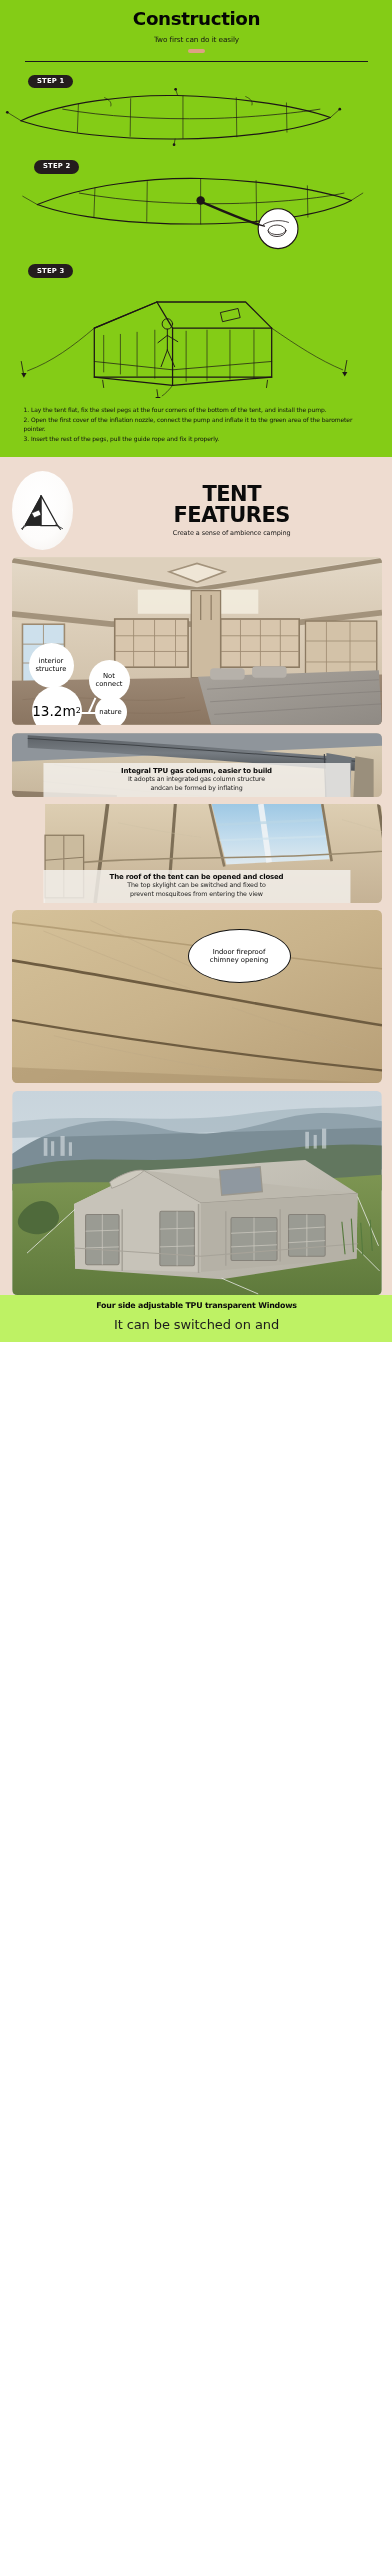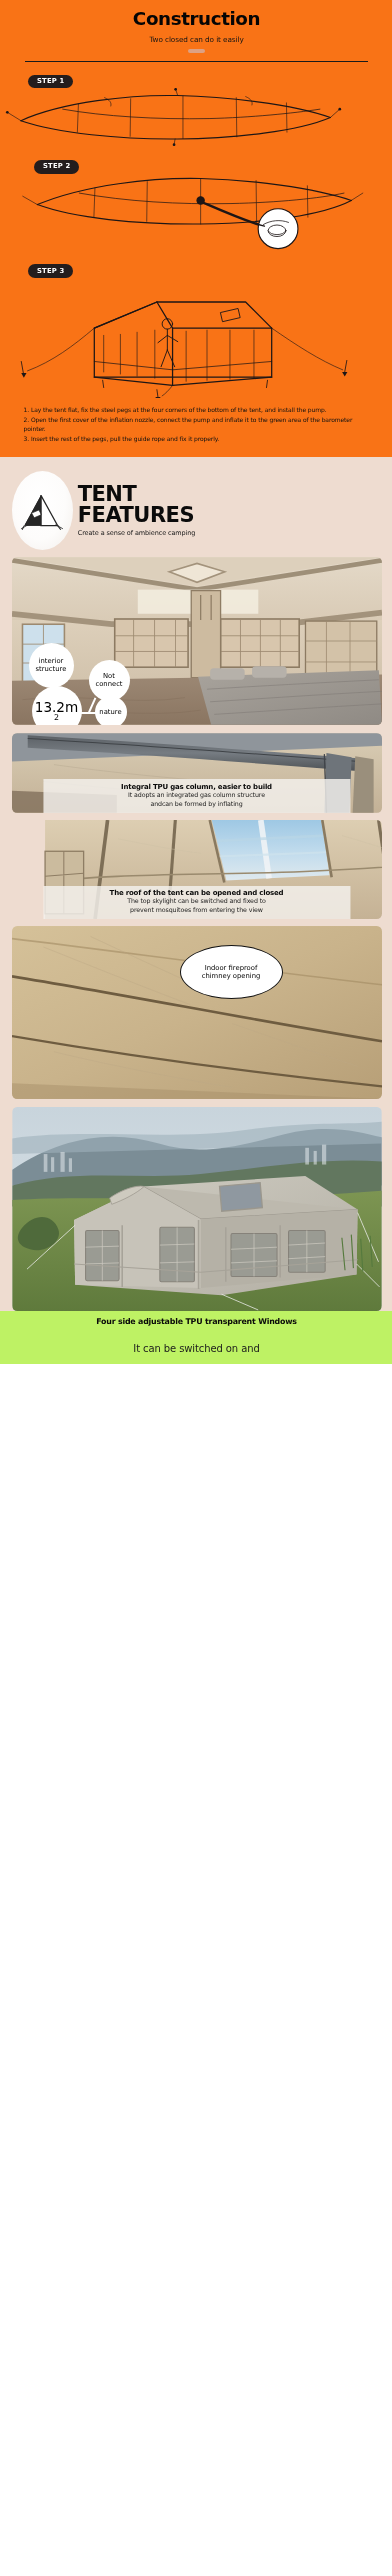--- a/index.html
+++ b/index.html
@@ -4,21 +4,21 @@
 <style>
   * { box-sizing: border-box; margin: 0; padding: 0; }
   html, body {
     width: 393px;
     background: #ffffff;
     font-family: "Liberation Sans", sans-serif;
   }
   .page { width: 393px; position: relative; overflow: hidden; }
 
   
-  .construction { background: #f97316; padding: 9.4px 0 0 0; }
+  .construction { background: #84cc16; padding: 9.4px 0 0 0; }
   .main-title {
     text-align: center;
     font-family: "DejaVu Sans", sans-serif;
     font-weight: bold;
     font-size: 18.3px;
     line-height: 1.12;
     letter-spacing: -0.4px;
     color: #050505;
     padding: 0 31px;
   }
@@ -65,20 +65,21 @@
     letter-spacing: -0.1px;
   }
   .instructions p { margin: 0; }
 
   
   .features { background: #EEDCD0; padding: 13.6px 0 0 0; }
   .feat-head {
     display: flex; align-items: center;
     padding: 0 7.3px 0 11.5px;
     gap: 3.1px;
+    text-align: center;
   }
   .logo-oval {
     width: 61px; height: 79px; flex: none;
     border-radius: 50%;
     background: radial-gradient(ellipse at 45% 38%, #ffffff 0%, #fdfcfb 55%, #f2eeea 100%);
     display: flex; align-items: center; justify-content: center;
   }
   .feat-titles { flex: 1; padding-left: 2.1px; }
   .feat-title {
     font-family: "DejaVu Sans", sans-serif;
@@ -143,21 +144,21 @@
     margin-top: 0.5px;
     letter-spacing: -0.1px;
   }
 
   .bottom-caption {
     background: #bef264;
     text-align: center;
     padding: 6.3px 10.5px 8.4px 10.5px;
   }
   .bottom-caption .cap-title { font-size: 7.9px; }
-  .bottom-caption .cap-body { font-size: 10px; margin-top: 16px; }
+  .bottom-caption .cap-body { font-size: 13px; margin-top: 6px; }
 
   .ellipse-bub {
     position: absolute;
     background: #ffffff;
     border: 0.8px solid #111111;
     border-radius: 50%;
     display: flex; align-items: center; justify-content: center;
     text-align: center;
     font-family: "DejaVu Sans", sans-serif;
     font-size: 6.8px;
@@ -170,21 +171,21 @@
 <body>
 
 <div class="page">
 
   <section class="construction">
 
     <div class="main-title">
       <div>Construction</div>
     </div>
 
-    <div class="sub-title">Two closed can do it easily</div>
+    <div class="sub-title">Two first can do it easily</div>
     <div class="accent-dash"></div>
     <div class="hr-rule"></div>
 
     <div class="step-block" style="margin-top:12.6px;">
       <span class="step-badge">STEP 1</span>
       <svg class="step-art" width="345" height="58" viewBox="0 0 660 110">
         <g fill="none" stroke="#1d1616" stroke-width="2.1" stroke-linejoin="round" stroke-linecap="round">
           <path d="M40 62 C 120 26, 250 12, 340 14 C 430 16, 560 30, 632 56"></path>
           <path d="M40 62 C 110 86, 230 98, 340 97 C 450 96, 572 82, 632 56"></path>
           <path d="M120 40 C 200 54, 300 60, 400 58 C 480 56, 560 48, 612 40" stroke-width="1.4"></path>
@@ -367,33 +368,33 @@
       <div class="bub" style="left:17px; top:86px; width:45px; height:45px; font-size:6.8px;">
         <span>interior structure</span>
       </div>
       <div class="bub-line" style="left:50px; top:130px; width:1.6px; height:18px; transform:rotate(-14deg);"></div>
 
       <div class="bub" style="left:77px; top:103px; width:41px; height:41px; font-size:6.8px;">
         <span>Not connect</span>
       </div>
       <div class="bub-line" style="left:79px; top:140px; width:1.6px; height:17px; transform:rotate(24deg);"></div>
 
-      <div class="bub" style="left:20px; top:129px; width:50px; height:50px; font-size:13.6px; font-weight:normal;flex-direction:column;">
+      <div class="bub" style="left:20px; top:129px; width:50px; height:50px; font-size:13.6px; font-weight:normal;">
         <span>13.2m</span>
           <sup style="font-size:7.9px;">2</sup>
       </div>
 
       <div class="bub-line" style="left:67px; top:155px; width:18px; height:1.6px;"></div>
 
       <div class="bub" style="left:83px; top:139px; width:32px; height:32px; font-size:6.8px;">
         <span>nature</span>
       </div>
     </div>
 
-    <div class="photo-card" style="height:80px;">
+    <div class="photo-card" style="height:64px;">
       <svg width="370" height="80" viewBox="0 0 706 152" style="display:block;">
         <defs>
           <linearGradient id="gc1" x1="0" y1="0" x2="0" y2="1">
             <stop offset="0" stop-color="#d9cdb5"></stop>
               <stop offset="1" stop-color="#c3b196"></stop>
           </linearGradient>
           <linearGradient id="gcBeam" x1="0" y1="0" x2="0" y2="1">
             <stop offset="0" stop-color="#5c6166"></stop>
               <stop offset="0.5" stop-color="#767c82"></stop>
               <stop offset="1" stop-color="#4e5256"></stop>
@@ -471,21 +472,21 @@
         <path d="M0 210 C 200 244, 420 276, 706 306" stroke="#6e5c40" stroke-width="4" fill="none"></path>
         <path d="M0 24 C 200 48, 430 80, 706 112" stroke="#a18a63" stroke-width="3" fill="none" opacity="0.6"></path>
         <g stroke="#bda886" stroke-width="1.5" fill="none" opacity="0.55">
           <path d="M60 40 C 160 80, 260 120, 340 150"></path>
           <path d="M150 20 C 240 62, 330 104, 400 134"></path>
           <path d="M420 186 C 500 214, 580 242, 660 268"></path>
           <path d="M80 240 C 180 264, 300 288, 420 308"></path>
         </g>
         <path d="M0 300 L 706 330 L 706 330 L 0 330 Z" fill="#a88f69" opacity="0.5"></path>
       </svg>
-      <div class="ellipse-bub" style="left:168px; top:19px; width:103px; height:54px;">
+      <div class="ellipse-bub" style="left:176px; top:19px; width:103px; height:54px;">
         <div>
           <div>Indoor fireproof</div>
           <div>chimney opening</div>
         </div>
       </div>
     </div>
 
     <div class="photo-card last" style="height:204px;">
       <svg width="370" height="204" viewBox="0 0 706 390" style="display:block;">
         <defs>

